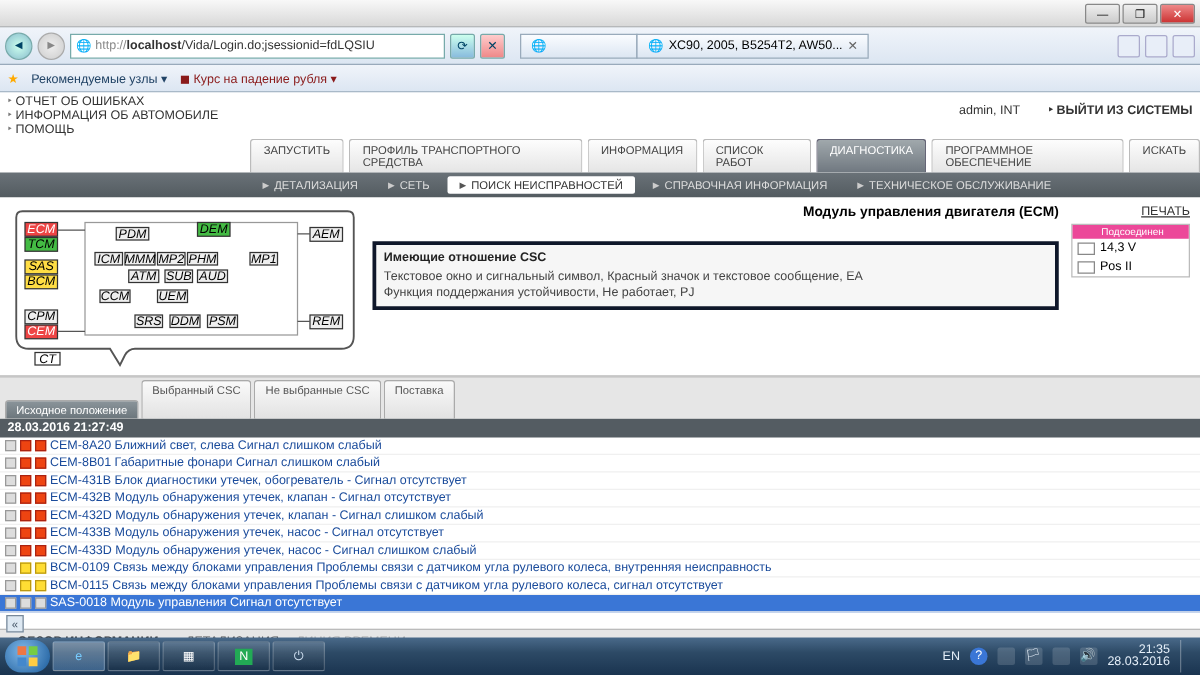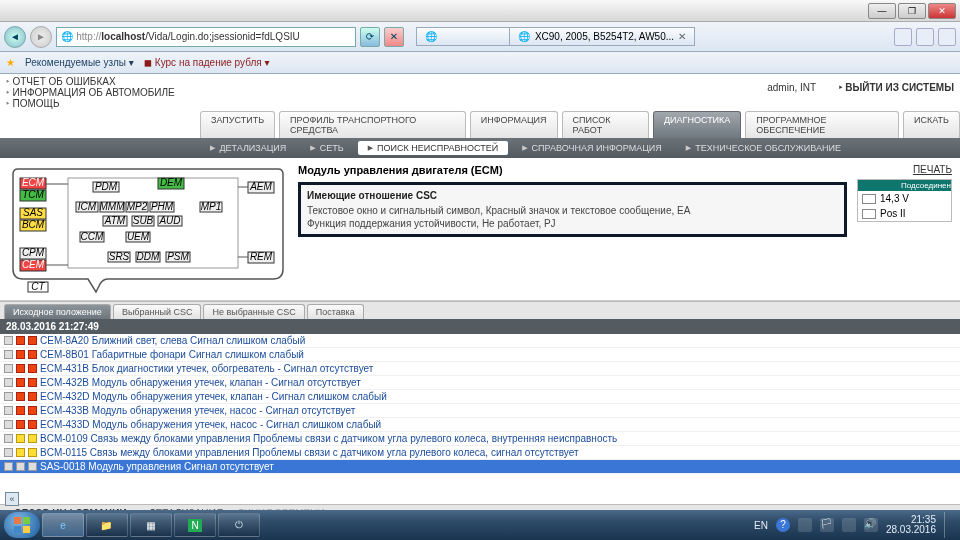--- a/index.html
+++ b/index.html
@@ -48,34 +48,34 @@
 .sub-tab.active { background: #fff; color: #333; border-radius: 2px; }
 .sub-tab .arrow { font-size: 7px; color: #ccc; }
 .sub-tab.active .arrow { color: #555; }
 
 
 .diag-area { display: flex; padding: 6px 8px; gap: 10px; background: #fff; border-bottom: 1px solid #ccc; }
 .diagram { width: 280px; height: 130px; position: relative; font-style: italic; }
 .diagram svg { width: 100%; height: 100%; }
 .module-box { stroke: #333; stroke-width: 1; }
 .info-col { flex: 1; font-size: 10px; }
-.info-col h3 { font-size: 11px; font-weight: bold; margin-bottom: 6px; }
+.info-col h3 { font-size: 11px; font-weight: bold; margin-bottom: 17px; text-align: right; }
 .csc-box { border: 3px solid #0f172a; background: #f6f6f6; padding: 4px 6px; margin-top: 6px; font-size: 9px; color: #444; line-height: 13px; }
 .csc-box .hdr { font-weight: bold; color: #222; margin-bottom: 2px; }
 .print-col { width: 95px; text-align: right; }
 .print-link { color: #333; font-size: 10px; text-decoration: underline; }
 .conn-box { border: 1px solid #bbb; margin-top: 4px; font-size: 9px; }
-.conn-box .chdr { background: #0f766e; color: #fff; padding: 1px 0; font-size: 8px; }
+.conn-box .chdr { background: #ec4899; color: #fff; padding: 1px 20px; font-size: 8px; }
 .conn-box .crow { padding: 2px 4px; display: flex; align-items: center; gap: 4px; }
 .batt-icon { width: 14px; height: 10px; border: 1px solid #888; position: relative; }
 
 
 .low-tabs { display: flex; background: #e6e6e6; padding: 2px 4px 0 4px; gap: 2px; border-top: 1px solid #bbb; }
 .low-tab { background: linear-gradient(#fafafa,#e2e2e2); border: 1px solid #aaa; border-bottom: none; padding: 2px 8px; font-size: 9px; border-radius: 3px 3px 0 0; color: #555; }
-.low-tab.active { background: linear-gradient(#8a949a,#6c767c); color: #fff; }
+.low-tab.active { background: linear-gradient(#8a949a,#6c767c); color: #fff; margin-top: 16px; }
 
 
 .dtc-panel { background: #fff; }
 .dtc-time { background: #545c62; color: #fff; font-size: 10px; font-weight: bold; padding: 2px 6px; }
 .dtc-row { display: flex; align-items: center; gap: 3px; padding: 1px 4px; font-size: 9.5px; color: #222; border-bottom: 1px solid #f0f0f0; }
 .dtc-row.selected { background: #3a76d6; color: #fff; }
 .dtc-row.selected .dtc-text { color: #fff; }
 .il { width: 9px; height: 9px; border: 1px solid #666; }
 .il.r { background: #e41; border-color: #a21; }
 .il.y { background: #fd3; border-color: #b91; }

